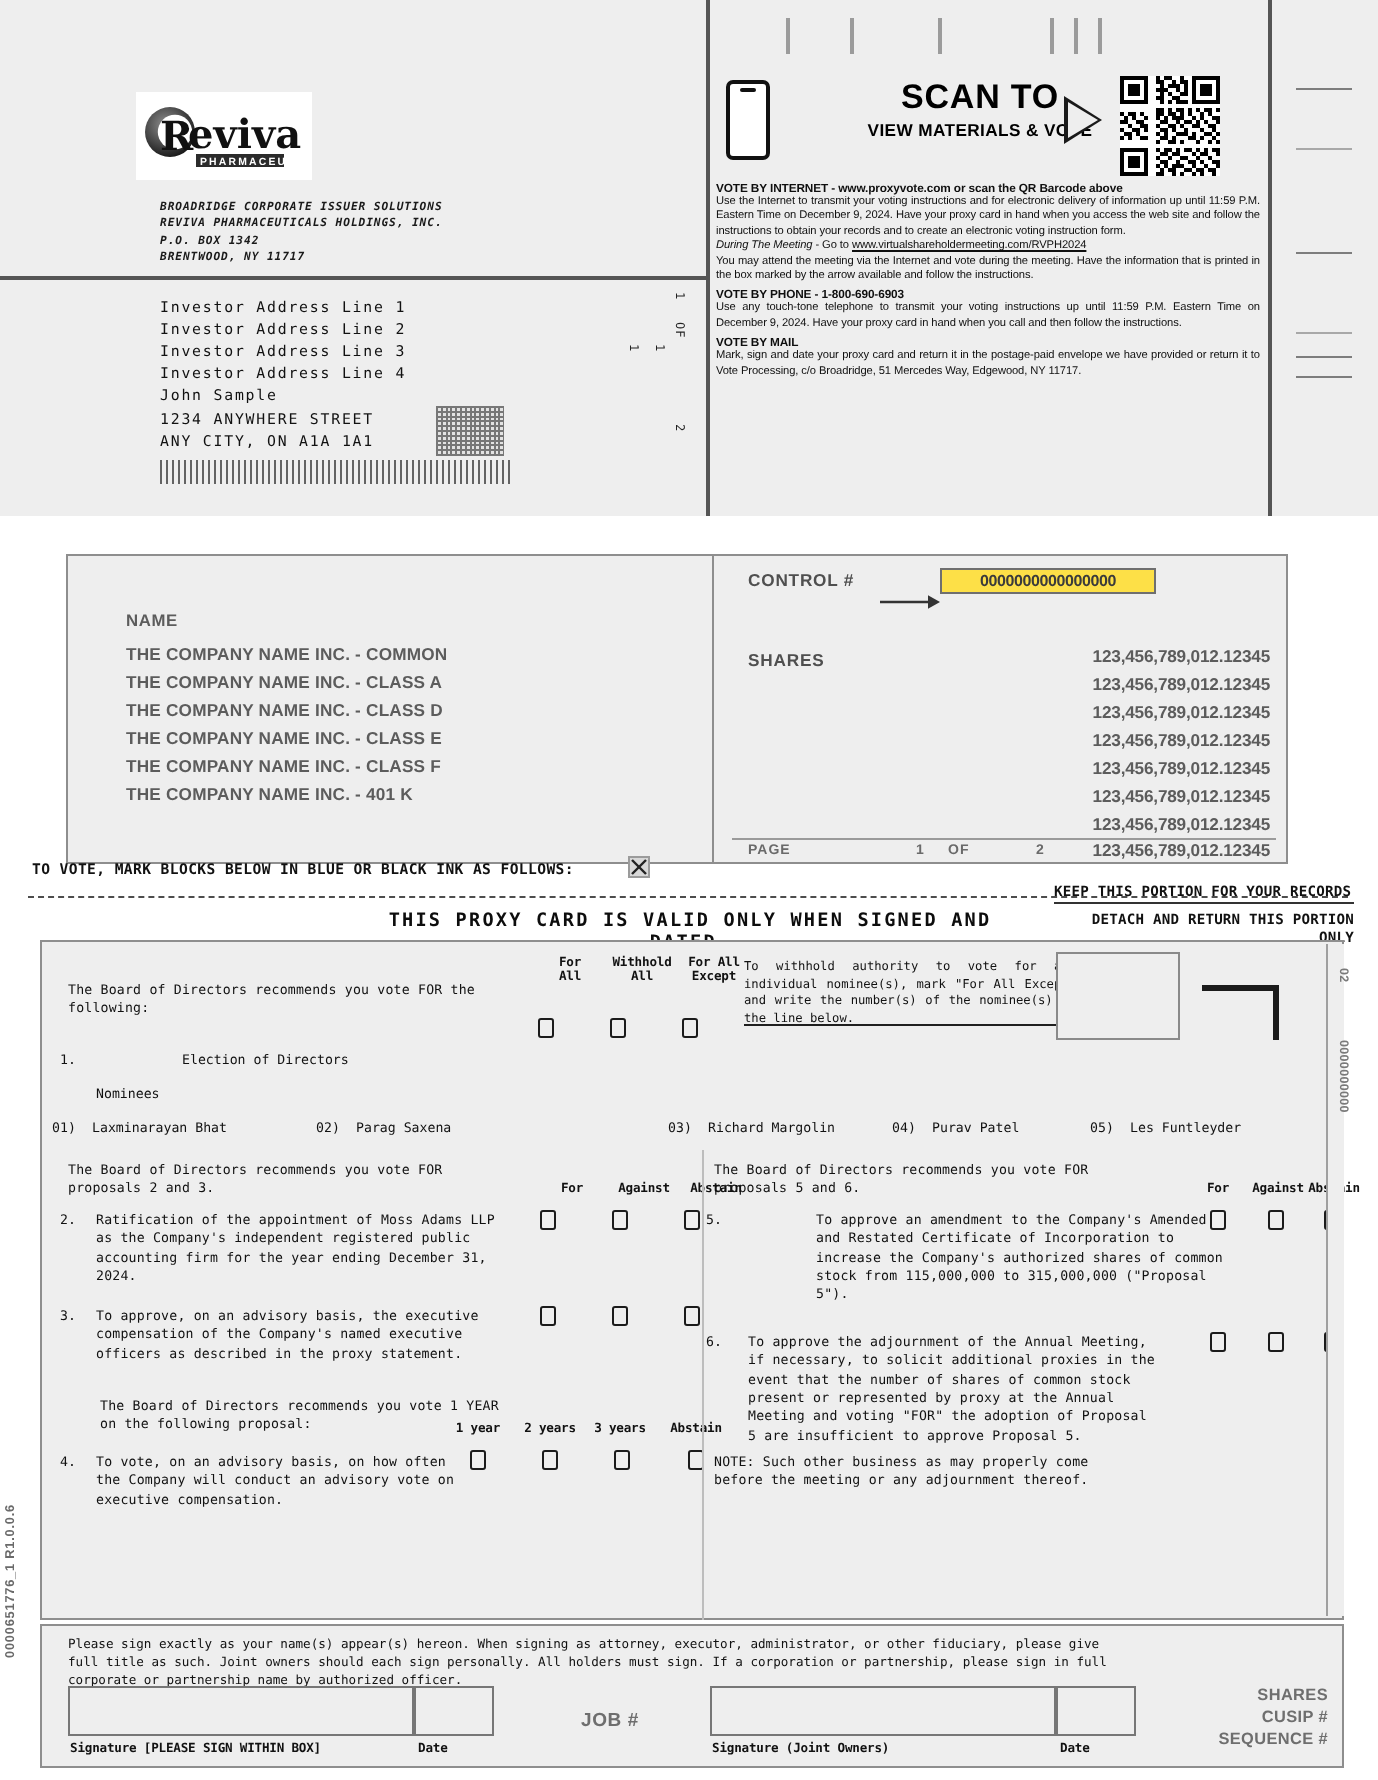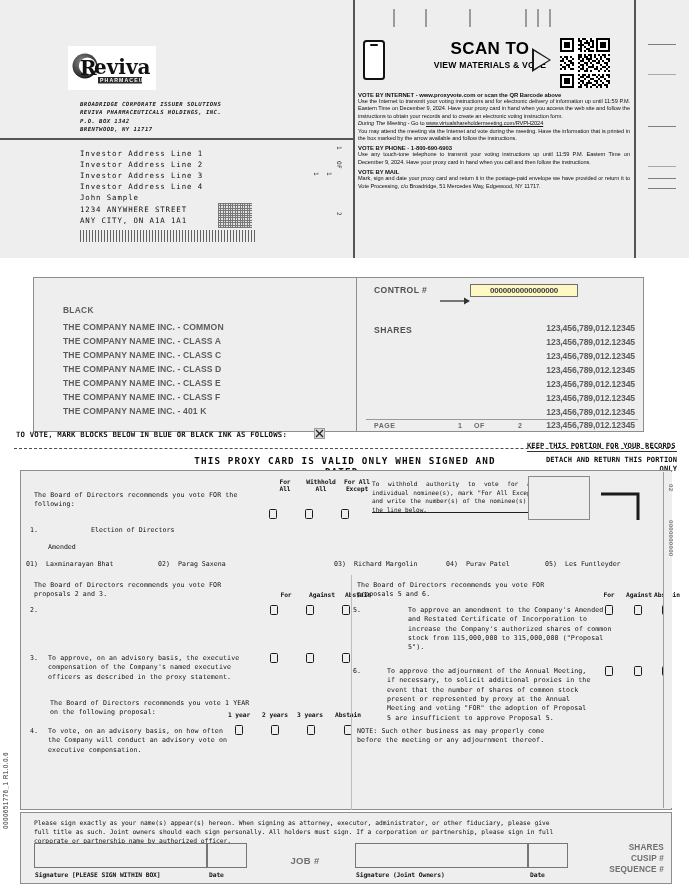--- a/index.html
+++ b/index.html
@@ -63,21 +63,21 @@
 
   
   #mid-left { left: 33px; top: 277px; width: 323px; height: 155px; background:#eeeeee; border:1px solid #8e8e8e; border-right:none;}
   #mid-right { left: 356px; top: 277px; width: 288px; height: 155px; background:#eeeeee; border:1px solid #8e8e8e; }
 
   #name-hd { left: 63px; top: 305px; font-family:"Liberation Sans",sans-serif; font-weight:bold; font-size:8.4px; color:#5c5c5c; letter-spacing:.3px;}
   #name-list { left: 63px; top: 321px; width: 290px; font-family:"Liberation Sans",sans-serif; font-weight:bold; font-size:8.6px; line-height:1.62; color:#5c5c5c; letter-spacing:.1px;}
 
   #ctrl-lbl { left: 374px; top: 285px; font-family:"Liberation Sans",sans-serif; font-weight:bold; font-size:8.6px; color:#4f4f4f; letter-spacing:.4px;}
   #ctrl-arrow { left: 440px; top: 290px; width: 30px; height:8px;}
-  #ctrl-box { left: 470px; top: 284px; width: 108px; height: 13px; border:1px solid #6f6f6f; background:#fef9c3;}
+  #ctrl-box { left: 470px; top: 284px; width: 108px; height: 13px; border:1px solid #6f6f6f; background:#fde047;}
   #ctrl-box span{ display:block; text-align:center; font-family:"Liberation Sans",sans-serif; font-weight:bold; font-size:8px; color:#3b3b3b; line-height:12px; letter-spacing:-.2px;}
 
   #shares-lbl { left: 374px; top: 325px; font-family:"Liberation Sans",sans-serif; font-weight:bold; font-size:8.6px; color:#4f4f4f; letter-spacing:.4px;}
   #shares-list { left: 455px; top: 322px; width: 180px; text-align:right; font-family:"Liberation Sans",sans-serif; font-weight:bold; font-size:8.6px; line-height:1.62; color:#5c5c5c; letter-spacing:-.1px;}
   #page-row { left: 366px; top: 419px; width: 272px; height: 12px; border-top:1px solid #9a9a9a; font-family:"Liberation Sans",sans-serif; font-weight:bold; font-size:7px; color:#6a6a6a; letter-spacing:.5px;}
   #page-row span { position:absolute; top:2px;}
 
   
   #tovote { left: 16px; top: 430px; font-size: 7.3px; letter-spacing:.2px; color:#111; font-weight:bold;}
   #xmark { left: 314px; top: 428px; width: 11px; height: 11px; border:1px solid #9b9b9b; background:#d8d8d8; }
@@ -357,25 +357,24 @@
     <div class="dash" style="top:74px; background:#a8a8a8;"></div>
     <div class="dash" style="top:126px;"></div>
     <div class="dash" style="top:166px; background:#a8a8a8;"></div>
     <div class="dash" style="top:178px;"></div>
     <div class="dash" style="top:188px;"></div>
   </div>
 
   <div class="abs" id="mid-left"></div>
   <div class="abs" id="mid-right"></div>
 
-  <div class="abs" id="name-hd">BLACK</div>
+  <div class="abs" id="name-hd">NAME</div>
   <div class="abs" id="name-list">
     <div>THE COMPANY NAME INC. - COMMON</div>
     <div>THE COMPANY NAME INC. - CLASS A</div>
-    <div>THE COMPANY NAME INC. - CLASS C</div>
     <div>THE COMPANY NAME INC. - CLASS D</div>
     <div>THE COMPANY NAME INC. - CLASS E</div>
     <div>THE COMPANY NAME INC. - CLASS F</div>
     <div>THE COMPANY NAME INC. - 401 K</div>
   </div>
 
   <div class="abs" id="ctrl-lbl">CONTROL #</div>
   <div class="abs" id="ctrl-arrow">
     <svg width="30" height="8" viewBox="0 0 30 8">
         <line x1="0" y1="4" x2="24" y2="4" stroke="#333" stroke-width="1.3"></line>
@@ -431,39 +430,40 @@
       </div>
 
       <div class="blk" style="left:13px; top:20px; width:215px;">The Board of Directors recommends you vote FOR the following:</div>
 
       <div class="chk" style="left:248px; top:38px;"></div>
       <div class="chk" style="left:284px; top:38px;"></div>
       <div class="chk" style="left:320px; top:38px;"></div>
 
       <div class="num" style="left:9px; top:55px;">1.</div>
       <div class="rowtitle" style="left:27px; top:55px; width:200px;padding-left:43px;">Election of Directors</div>
-      <div class="rowtitle" style="left:27px; top:72px;">Amended</div>
+      <div class="rowtitle" style="left:27px; top:72px;">Nominees</div>
 
       <div class="num" style="left:5px; top:89px;">01)</div>
       <div class="rowtitle" style="left:25px; top:89px;">Laxminarayan Bhat</div>
       <div class="num" style="left:137px; top:89px;">02)</div>
       <div class="rowtitle" style="left:157px; top:89px;">Parag Saxena</div>
       <div class="num" style="left:313px; top:89px;">03)</div>
       <div class="rowtitle" style="left:333px; top:89px;">Richard Margolin</div>
       <div class="num" style="left:425px; top:89px;">04)</div>
       <div class="rowtitle" style="left:445px; top:89px;">Purav Patel</div>
       <div class="num" style="left:524px; top:89px;">05)</div>
       <div class="rowtitle" style="left:544px; top:89px;">Les Funtleyder</div>
 
       <div class="blk" style="left:13px; top:110px; width:215px;">The Board of Directors recommends you vote FOR proposals 2 and 3.</div>
       <div class="colhd" style="left:248px; top:120px;">For</div>
       <div class="colhd" style="left:284px; top:120px;">Against</div>
       <div class="colhd" style="left:320px; top:120px;">Abstain</div>
 
       <div class="num" style="left:9px; top:135px;">2.</div>
+      <div class="blk" style="left:27px; top:135px; width:205px;">Ratification of the appointment of Moss Adams LLP as the Company's independent registered public accounting firm for the year ending December 31, 2024.</div>
       <div class="chk" style="left:249px; top:134px;"></div>
       <div class="chk" style="left:285px; top:134px;"></div>
       <div class="chk" style="left:321px; top:134px;"></div>
 
       <div class="num" style="left:9px; top:183px;">3.</div>
       <div class="blk" style="left:27px; top:183px; width:205px;">To approve, on an advisory basis, the executive compensation of the Company's named executive officers as described in the proxy statement.</div>
       <div class="chk" style="left:249px; top:182px;"></div>
       <div class="chk" style="left:285px; top:182px;"></div>
       <div class="chk" style="left:321px; top:182px;"></div>
 
@@ -485,21 +485,21 @@
       <div class="colhd" style="left:601px; top:120px;">Against</div>
       <div class="colhd" style="left:629px; top:120px;">Abstain</div>
 
       <div class="num" style="left:332px; top:135px;">5.</div>
       <div class="blk" style="left:350px; top:135px; width:205px;margin-left:37px;">To approve an amendment to the Company's Amended and Restated Certificate of Incorporation to increase the Company's authorized shares of common stock from 115,000,000 to 315,000,000 ("Proposal 5").</div>
       <div class="chk" style="left:584px; top:134px;"></div>
       <div class="chk" style="left:613px; top:134px;"></div>
       <div class="chk" style="left:641px; top:134px;"></div>
 
       <div class="num" style="left:332px; top:196px;">6.</div>
-      <div class="blk" style="left:366px; top:196px; width:205px;">To approve the adjournment of the Annual Meeting, if necessary, to solicit additional proxies in the event that the number of shares of common stock present or represented by proxy at the Annual Meeting and voting "FOR" the adoption of Proposal 5 are insufficient to approve Proposal 5.</div>
+      <div class="blk" style="left:353px; top:196px; width:205px;">To approve the adjournment of the Annual Meeting, if necessary, to solicit additional proxies in the event that the number of shares of common stock present or represented by proxy at the Annual Meeting and voting "FOR" the adoption of Proposal 5 are insufficient to approve Proposal 5.</div>
       <div class="chk" style="left:584px; top:195px;"></div>
       <div class="chk" style="left:613px; top:195px;"></div>
       <div class="chk" style="left:641px; top:195px;"></div>
 
       <div class="blk" style="left:336px; top:256px; width:200px;">NOTE: Such other business as may properly come before the meeting or any adjournment thereof.</div>
     </div>
   </div>
 
   <div class="abs" id="withhold-note">To withhold authority to vote for any individual nominee(s), mark "For All Except" and write the number(s) of the nominee(s) on the line below.</div>
   <div class="abs" id="withhold-rule"></div>

